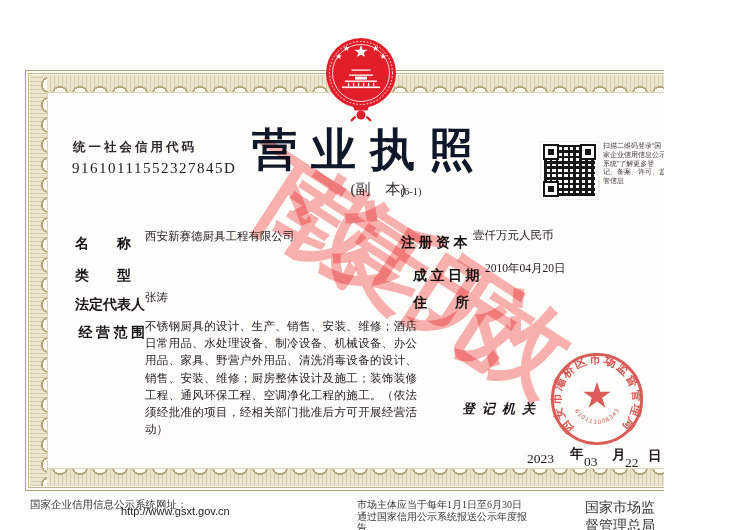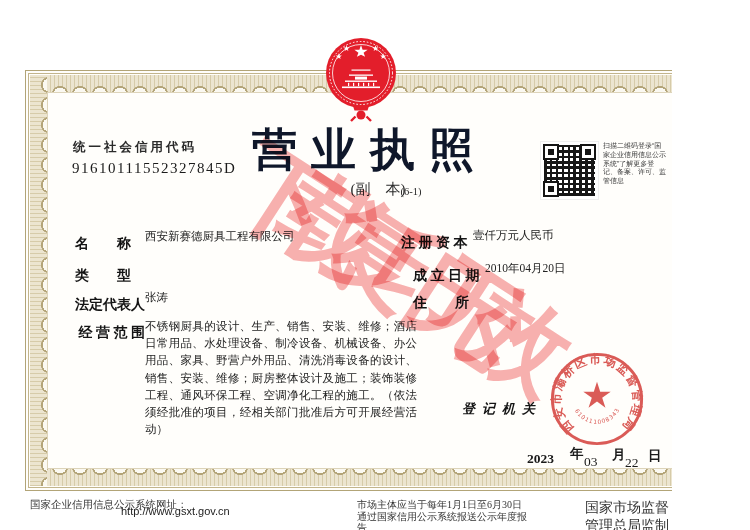--- a/index.html
+++ b/index.html
@@ -1,17 +1,17 @@
 <!DOCTYPE html>
 <html><head>
 <meta charset="utf-8">
 <style>
   html,body { margin:0; padding:0; background:#ffffff; }
   .page { position:relative; width:664px; height:530px; background:#fff; overflow:hidden;
-          font-family:"Liberation Serif", serif;padding-left:8px; }
+          font-family:"Liberation Serif", serif; }
 
   
   .frame { position:absolute; left:25px; top:70px; width:673px; height:419px;
            border:1px solid #b2a477; background:#fffefb; z-index:1; }
   .frame-line2 { position:absolute; inset:2px; border:1px solid #c3b58c; }
   .band { position:absolute; }
   .band-top, .band-bottom { left:4px; right:4px; height:17px; }
   .band-left, .band-right { top:4px; bottom:4px; width:17px; }
   .band-top { top:4px;
     background-image:
@@ -74,21 +74,21 @@
   #row-capital { left:401px; top:226px; } 
   #row-est     { left:413px; top:259px; }
   #row-addr    { left:413px; top:286px; }
   #row-capital .flabel, #row-est .flabel, #row-addr .flabel { width:72px; }
   #row-addr .fvalue { width:186px; line-height:15.5px; }
 
   
   .reg-label { left:462px; top:400px; font-size:13px; font-weight:bold; letter-spacing:7px; color:#141414;font-style:italic; }
   .d { position:absolute; font-size:13.5px; color:#1a1a1a; z-index:10; }
   .d.lab { font-weight:bold; }
-  #d-year  { left:527px; top:451px;font-weight:bold; } #d-yearl  { left:570px; top:445px; }
+  #d-year  { left:527px; top:451px; } #d-yearl  { left:570px; top:445px; }
   #d-month { left:584px; top:454px; } #d-monthl { left:612px; top:446px; }
   #d-day   { left:625px; top:455px;text-align:right; } #d-dayl   { left:648px; top:447px; }
   .seal { position:absolute; left:549px; top:351px; width:96px; height:96px; z-index:20;
           opacity:.86; mix-blend-mode:multiply; }
 
   
   .wm { position:absolute; width:110px; height:110px; text-align:center; font-size:100px; line-height:106px;
         font-weight:bold; color:rgba(240,106,106,0.52); transform:rotate(33deg);
         font-family:"DejaVu Serif", serif; mix-blend-mode:multiply; z-index:30; pointer-events:none; }
   #wm-0 { left:228px; top:145px; } #wm-1 { left:275px; top:173px; }

